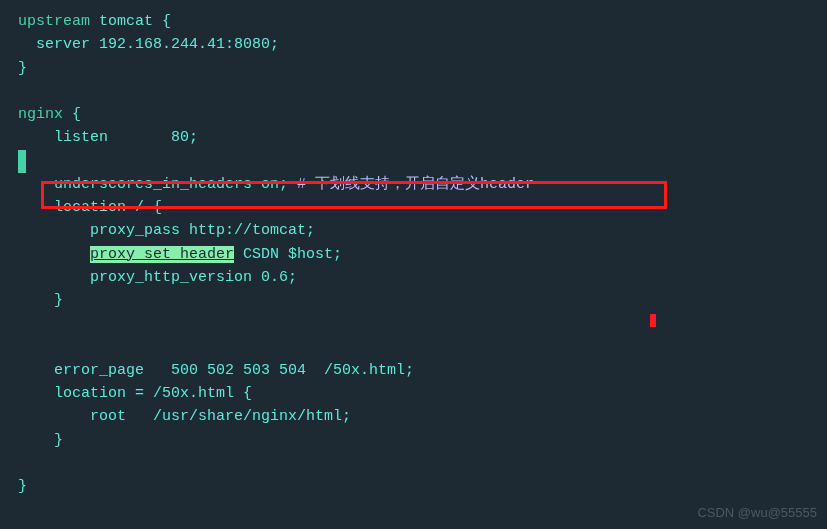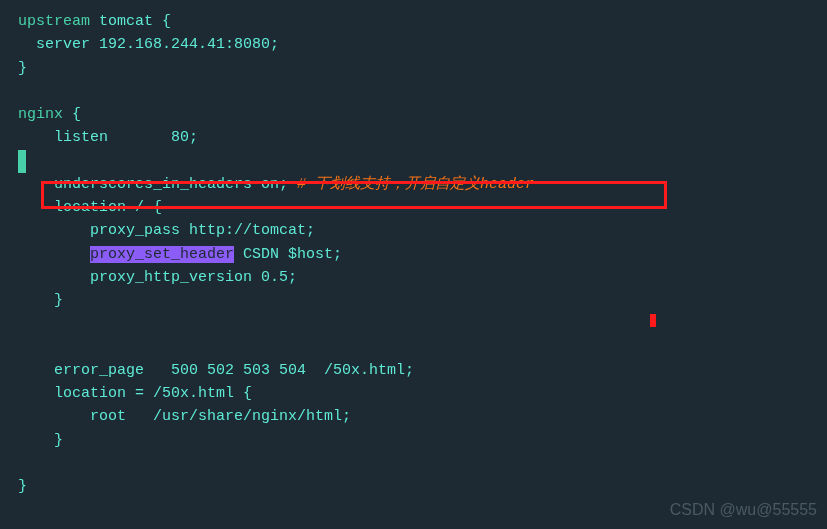--- a/index.html
+++ b/index.html
@@ -20,22 +20,22 @@
   }
   .line {
     white-space: pre;
     padding: 0 8px 0 18px;
     position: relative;
     height: 23.25px;
     line-height: 23.25px;
   }
   .kw { color: #48d1a8; }
   .txt { color: #5eead4; }
-  .inv { background: #8b5cf6; color: #1d2a34; }
-  .comment { color: #f97316; font-style: italic; }
+  .inv { background: #86efac; color: #1d2a34; text-decoration: underline; }
+  .comment { color: #c4b5fd; }
   .line-cursor-bg {
     position: absolute;
     left: 18px;
     top: 0;
     bottom: 0;
     width: 8px;
     background: #48d1a8;
   }
   .red-box {
     position: absolute;
@@ -52,40 +52,40 @@
     top: 314px;
     width: 6px;
     height: 13px;
     background: #ff1b1b;
   }
   .watermark {
     position: absolute;
     right: 10px;
     bottom: 6px;
     color: #4a5962;
-    font-size: 16px;
+    font-size: 13px;
     font-family: Arial, sans-serif;
   }
 </style>
 </head>
 <body>
 
 <div class="editor">
   <div class="line"><span class="kw">upstream</span><span class="txt"> tomcat {</span></div>
   <div class="line"><span class="txt">  server 192.168.244.41:8080;</span></div>
   <div class="line"><span class="txt">}</span></div>
   <div class="line"><span class="txt"></span></div>
   <div class="line"><span class="kw">nginx</span><span class="txt"> {</span></div>
   <div class="line"><span class="txt">    listen       80;</span></div>
   <div class="line"><span class="line-cursor-bg"></span><span class="txt"></span></div>
   <div class="line"><span class="txt">    underscores_in_headers on;</span><span class="comment"> # 下划线支持，开启自定义header</span></div>
   <div class="line"><span class="txt">    location / {</span></div>
   <div class="line"><span class="txt">        proxy_pass http://tomcat;</span></div>
   <div class="line"><span class="txt">        </span><span class="inv">proxy_set_header</span><span class="txt"> CSDN $host;</span></div>
-  <div class="line"><span class="txt">        proxy_http_version 0.5;</span></div>
+  <div class="line"><span class="txt">        proxy_http_version 0.6;</span></div>
   <div class="line"><span class="txt">    }</span></div>
   <div class="line"><span class="txt"></span></div>
   <div class="line"><span class="txt"></span></div>
   <div class="line"><span class="txt">    error_page   500 502 503 504  /50x.html;</span></div>
   <div class="line"><span class="txt">    location = /50x.html {</span></div>
   <div class="line"><span class="txt">        root   /usr/share/nginx/html;</span></div>
   <div class="line"><span class="txt">    }</span></div>
   <div class="line"><span class="txt"></span></div>
   <div class="line"><span class="txt">}</span></div>
 </div>

